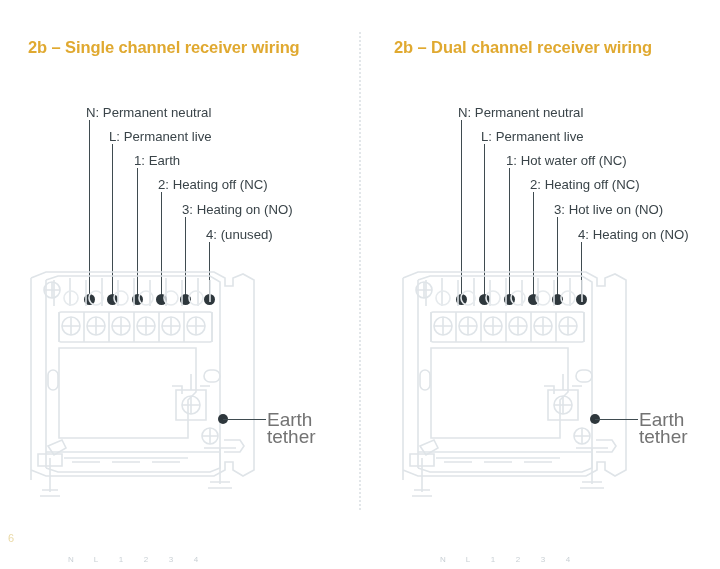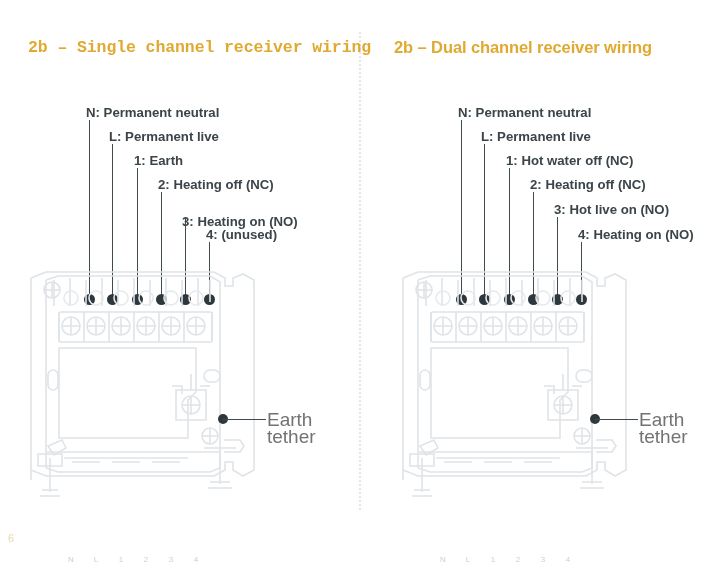--- a/index.html
+++ b/index.html
@@ -39,38 +39,37 @@
 
   .panel-title {
     position: absolute;
     top: 38px;
     font-size: 16.5px;
     font-weight: bold;
     letter-spacing: -0.1px;
     white-space: nowrap;
     color: #e0a930;
   }
-  .panel-left .panel-title  { left: 28px; font-family: Liberation Mono, monospace; }
+  .panel-left .panel-title  { left: 28px; }
   .panel-right .panel-title { left: 28px; }
 
   
   .labels {
     position: absolute;
     left: 0;
     top: 0;
     width: 360px;
     height: 320px;
   }
   .lead-text {
     position: absolute;
     font-size: 13.2px;
     line-height: 1;
     white-space: nowrap;
     color: #3a4449;
-    font-weight: bold;
   }
   .lead-line {
     position: absolute;
     width: 0;
     border-left: 1.6px solid #3f4b50;
   }
   .lead-dot {
     position: absolute;
     width: 11px;
     height: 11px;
@@ -143,21 +142,21 @@
       <div class="lead-dot" style="left:107px; top:294px;"></div>
 
       <div class="lead-text" style="left:134px; top:154px;">1: Earth</div>
       <div class="lead-line" style="left:137px; top:168px;  height:130px;"></div>
       <div class="lead-dot" style="left:132px; top:294px;"></div>
 
       <div class="lead-text" style="left:158px; top:178px;">2: Heating off (NC)</div>
       <div class="lead-line" style="left:161px; top:192px;  height:106px;"></div>
       <div class="lead-dot" style="left:156px; top:294px;"></div>
 
-      <div class="lead-text" style="left:182px; top:203px;margin-top:12px;">3: Heating on (NO)</div>
+      <div class="lead-text" style="left:182px; top:203px;">3: Heating on (NO)</div>
       <div class="lead-line" style="left:185px; top:217px;  height:81px;"></div>
       <div class="lead-dot" style="left:180px; top:294px;"></div>
 
       <div class="lead-text" style="left:206px; top:228px;text-align:center;">4: (unused)</div>
       <div class="lead-line" style="left:209px; top:242px;  height:56px;"></div>
       <div class="lead-dot" style="left:204px; top:294px;"></div>
     </div>
 
     <div class="device">
       <svg width="270" height="250" viewBox="0 0 270 250">

